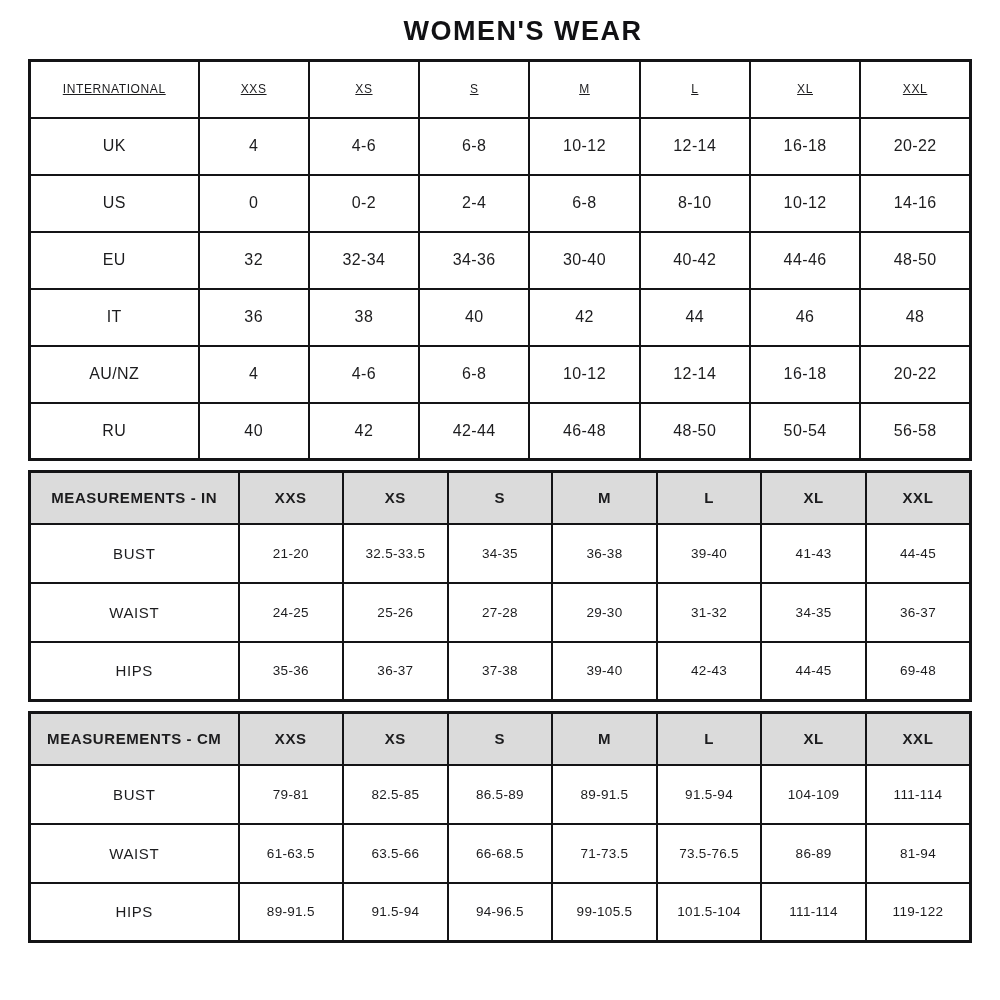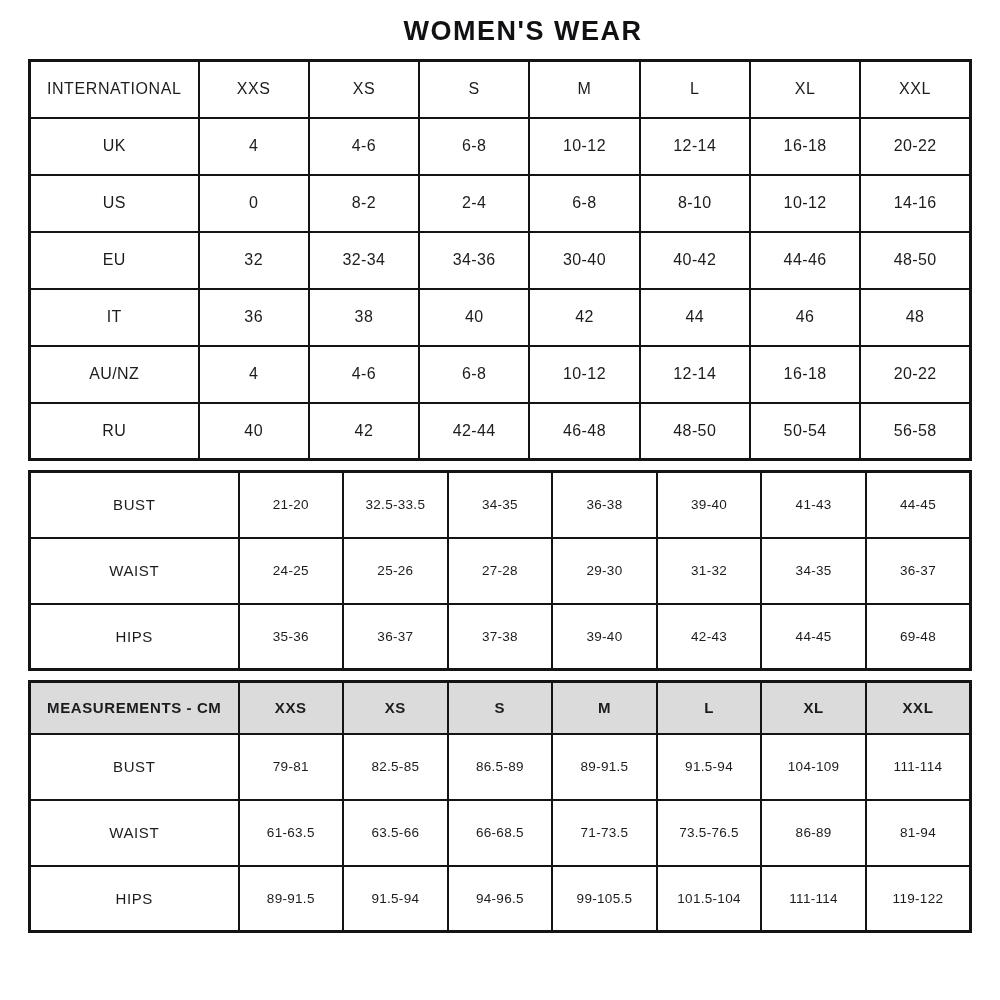--- a/index.html
+++ b/index.html
@@ -47,28 +47,29 @@
   #size-table tr { height: 57px; }
   #size-table tr.band-row { height: 50px; }
   #size-table .band-cell {
     background: #dbdbdb;
     font-weight: bold;
     font-size: 16px;
     letter-spacing: 0.8px;
   }
   #size-table .col-head {
     font-weight: normal;
-    font-size: 16px;
+    font-size: 12px;
     letter-spacing: 0.6px;
     background: #ffffff;
+    text-decoration: underline;
   }
   #size-table td { font-size: 16px; letter-spacing: 0.4px; }
   
   table.meas col.label-col { width: 209px; }
-  table.meas tr { height: 66px; }
+  table.meas tr { height: 59px; }
   table.meas tr.head-row { height: 52px; }
   table.meas th {
     background: #dbdbdb;
     font-weight: bold;
     font-size: 15px;
     letter-spacing: 0.6px;
   }
   table.meas td { font-size: 13.5px; letter-spacing: 0.3px; }
   table.meas td.row-label { font-size: 15px; letter-spacing: 0.6px; }
 </style>
@@ -109,21 +110,21 @@
             <td>4-6</td>
             <td>6-8</td>
             <td>10-12</td>
             <td>12-14</td>
             <td>16-18</td>
             <td>20-22</td>
           </tr>
           <tr>
             <td class="row-label">US</td>
             <td>0</td>
-            <td>8-2</td>
+            <td>0-2</td>
             <td>2-4</td>
             <td>6-8</td>
             <td>8-10</td>
             <td>10-12</td>
             <td>14-16</td>
           </tr>
           <tr>
             <td class="row-label">EU</td>
             <td>32</td>
             <td>32-34</td>
@@ -171,20 +172,30 @@
         <col class="label-col">
         <col>
           <col>
           <col>
           <col>
           <col>
           <col>
           <col>
       </colgroup>
       <tbody>
+          <tr class="head-row">
+            <th>MEASUREMENTS - IN</th>
+            <th>XXS</th>
+            <th>XS</th>
+            <th>S</th>
+            <th>M</th>
+            <th>L</th>
+            <th>XL</th>
+            <th>XXL</th>
+          </tr>
           <tr>
             <td class="row-label">BUST</td>
             <td>21-20</td>
             <td>32.5-33.5</td>
             <td>34-35</td>
             <td>36-38</td>
             <td>39-40</td>
             <td>41-43</td>
             <td>44-45</td>
           </tr>

